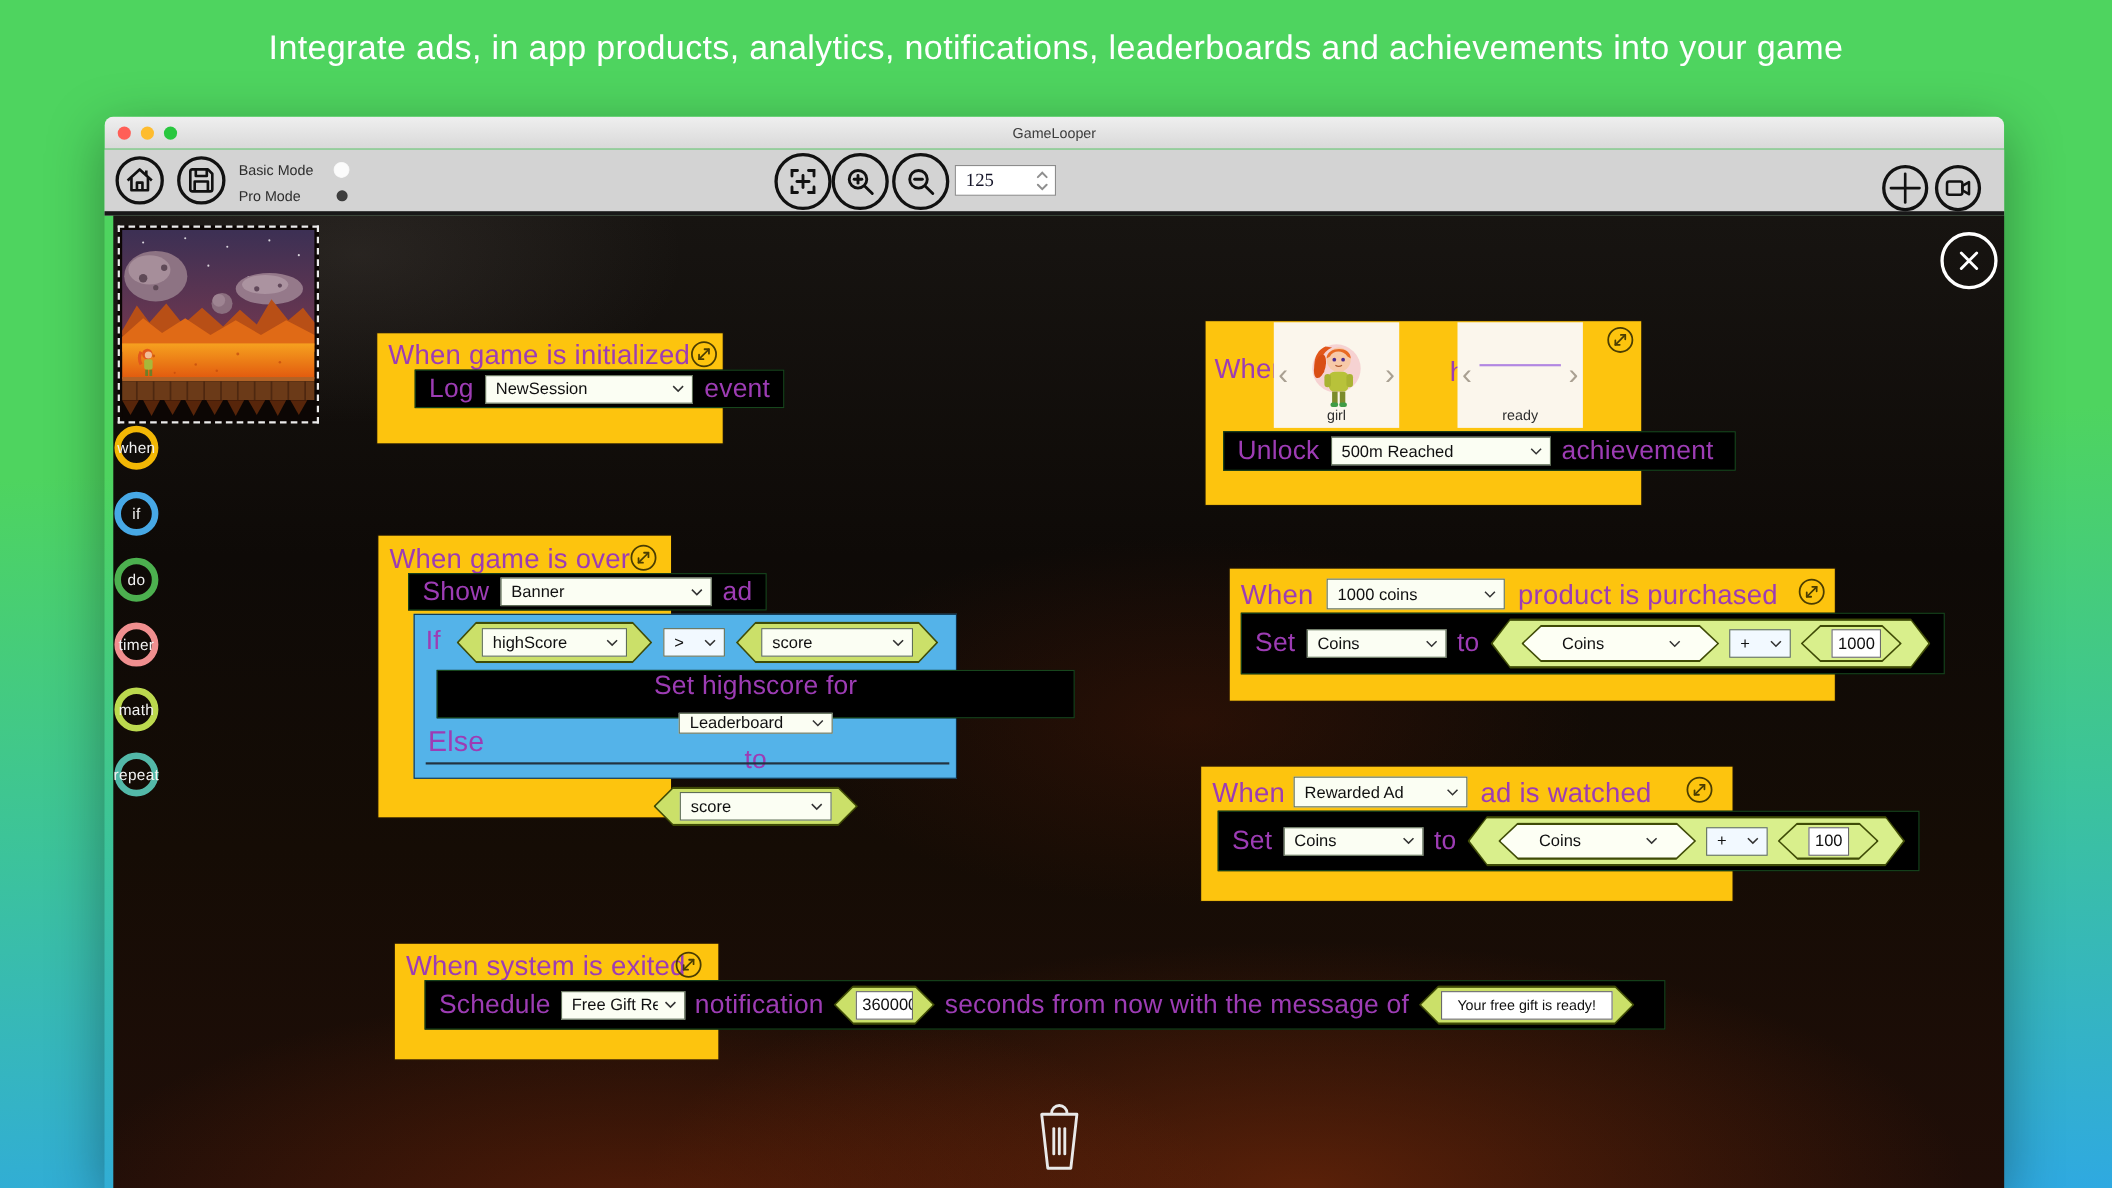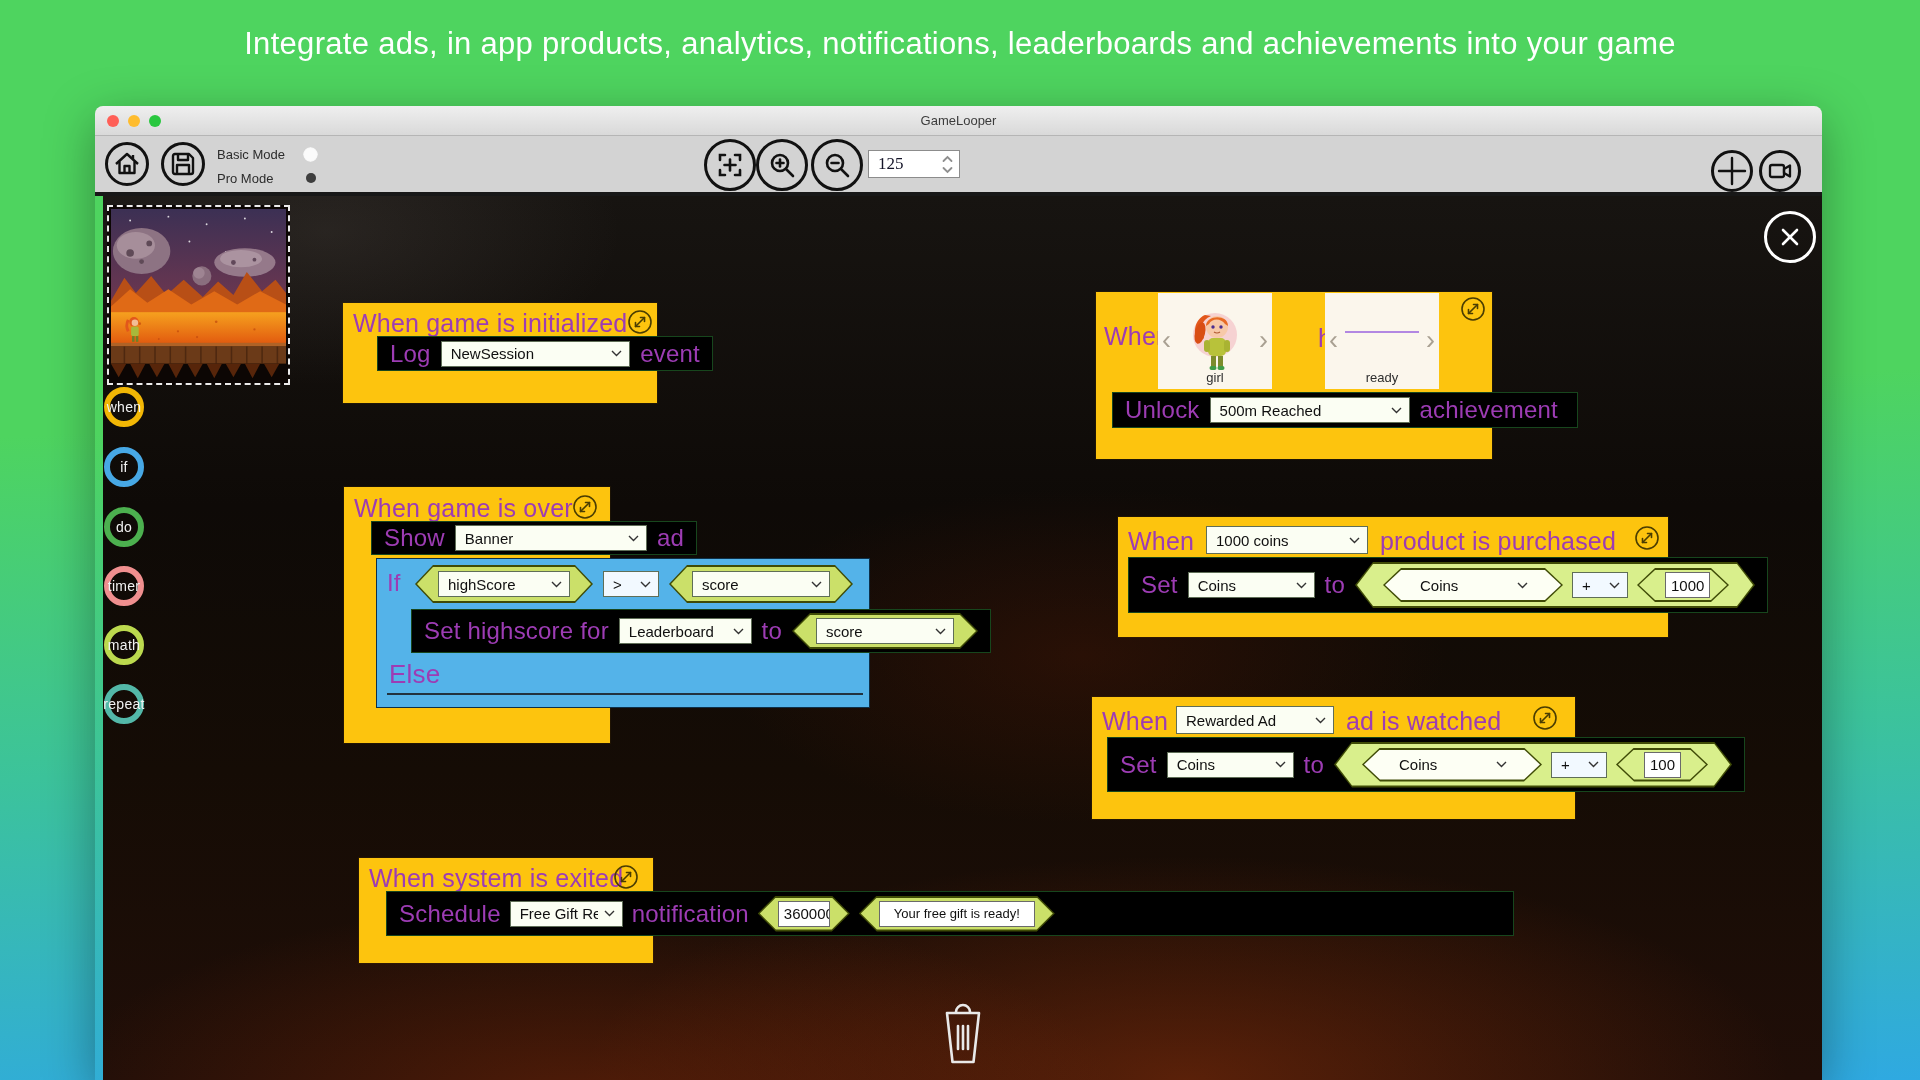--- a/index.html
+++ b/index.html
@@ -435,21 +435,21 @@
           <div class="hexf">
             <div class="dd" style="width:138px;">
               <span class="val">score</span>
               <svg width="11" height="7" viewBox="0 0 11 7" fill="none" stroke="#333" stroke-width="1.4">
                   <path d="M1 1 L5.5 5.5 L10 1"></path>
                 </svg>
             </div>
           </div>
         </div>
 
-        <div class="grow" style="left:34px;top:50px;width:580px;height:44px;">
+        <div class="grow" style="left:20px;top:50px;width:580px;height:44px;flex-direction:column;">
           <span class="kw">Set highscore for</span>
           <div class="dd" style="width:140px;">
             <span class="val">Leaderboard</span>
             <svg width="11" height="7" viewBox="0 0 11 7" fill="none" stroke="#333" stroke-width="1.4">
                 <path d="M1 1 L5.5 5.5 L10 1"></path>
               </svg>
           </div>
           <span class="kw">to</span>
           <div class="hex" style="width:186px;height:36px;flex:none;">
             <div class="hexf">
@@ -596,20 +596,21 @@
             </svg>
         </div>
         <span class="kw">notification</span>
         <div class="hex" style="width:92px;height:36px;flex:none;">
           <div class="hexf">
             <div class="numbox" style="width:52px;overflow:hidden;justify-content:flex-start;">
               <span>360000</span>
             </div>
           </div>
         </div>
+        <span class="kw">seconds from now with the message of</span>
         <div class="hex" style="width:196px;height:36px;flex:none;">
           <div class="hexf">
             <div class="numbox" style="width:156px;font-size:13px;">
               <span>Your free gift is ready!</span>
             </div>
           </div>
         </div>
       </div>
     </div>
 

